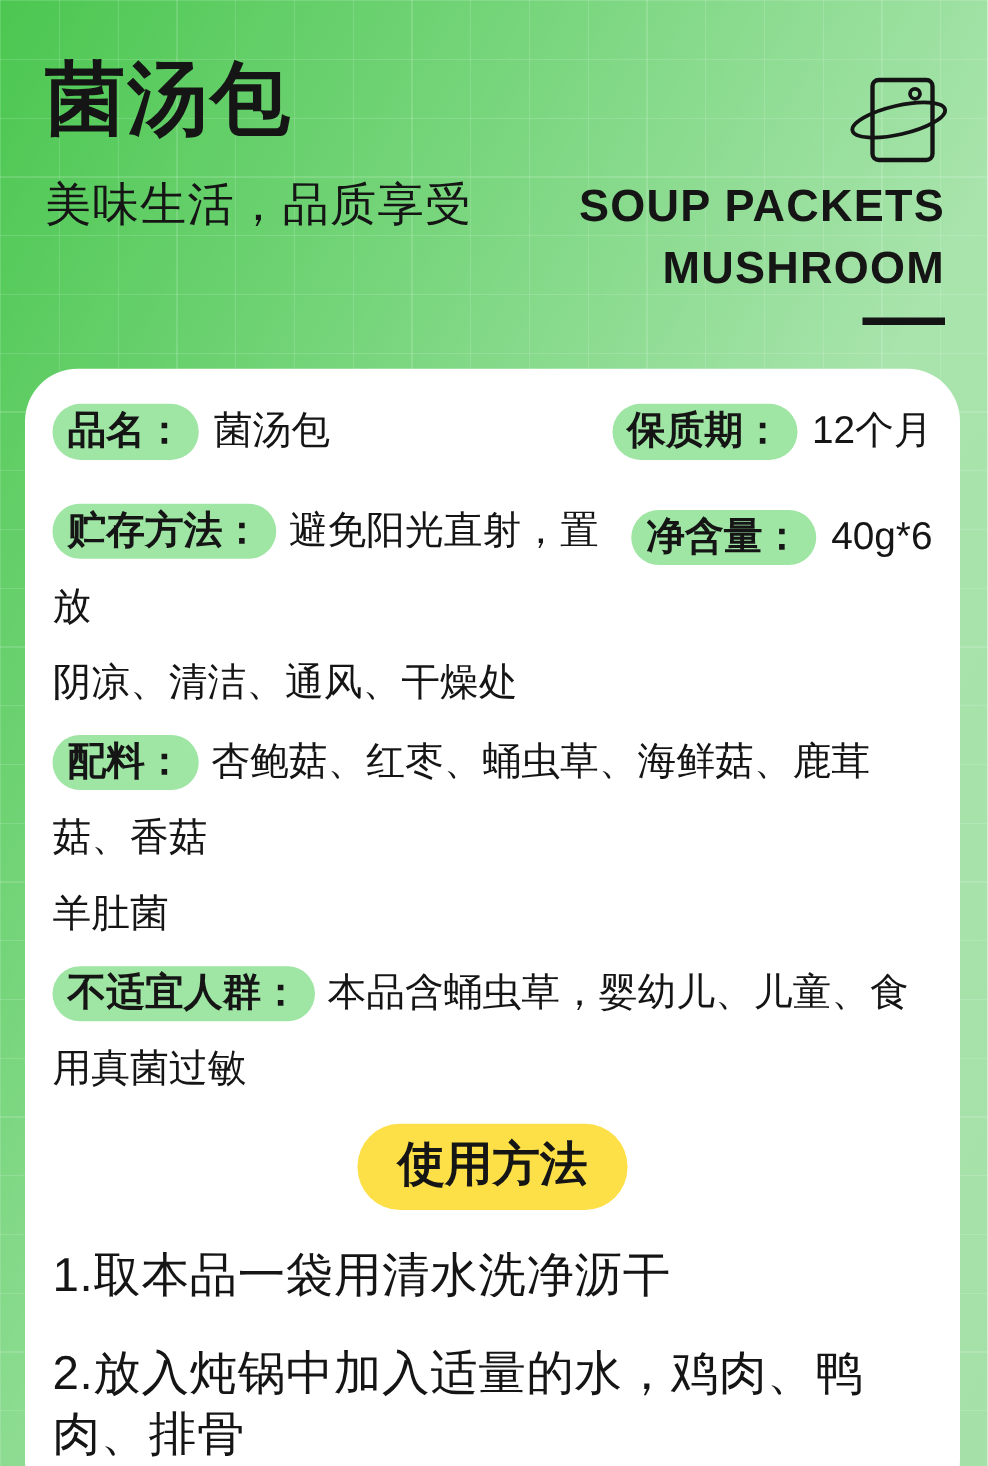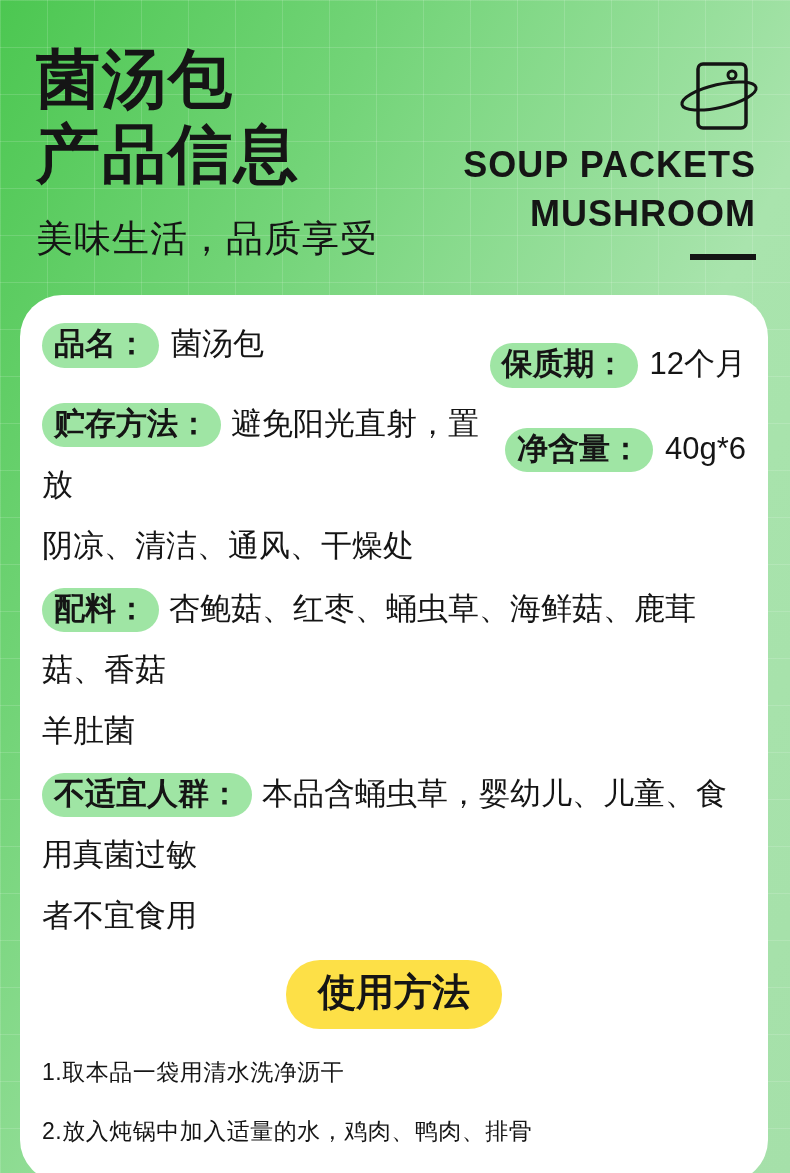--- a/index.html
+++ b/index.html
@@ -64,21 +64,21 @@
     position: relative;
     margin: 0 22px 0 20px;
     min-height: 830px;
     box-sizing: border-box;
     background: #ffffff;
     border-radius: 42px;
     padding: 28px 22px 36px;
   }
   .two-col { display: flex; }
   .col-left { flex: 1 1 auto; min-width: 0; }
-  .col-right { flex: 0 0 255px; margin-top: 20px; }
+  .col-right { flex: 0 0 255px; }
 
   .row { margin: 0 0 25px; font-size: 31px; white-space: nowrap; }
   .pill {
     display: inline-block;
     background: #9fe5a4;
     border-radius: 24px;
     padding: 3px 12px 6px;
     font-weight: 700;
     font-size: 31px;
     line-height: 1.15;
@@ -96,34 +96,33 @@
   .usage-pill {
     display: inline-block;
     background: #fde047;
     border-radius: 34px;
     padding: 7px 32px 11px;
     font-size: 38px;
     font-weight: 700;
   }
 
   .step {
-    font-size: 23px;
+    font-size: 38px;
     margin: 29px 0 0;
     line-height: 1.3;
     letter-spacing: .5px;
   }
 </style>
 </head>
 <body>
 
 <div class="page">
 
   <header class="header">
     <h1 class="title">菌汤包</h1>
-    <h1 class="title">产品信息</h1>
     <p class="subtitle">美味生活，品质享受</p>
 
     <span class="packet-icon">
       <svg width="84" height="86" viewBox="0 0 84 86" fill="none" xmlns="http://www.w3.org/2000/svg">
         <rect x="22" y="10" width="48" height="64" rx="5" stroke="#141414" stroke-width="3.5" fill="none"></rect>
         <circle cx="56" cy="21" r="4" stroke="#141414" stroke-width="3" fill="none"></circle>
         <ellipse cx="43" cy="42" rx="38" ry="11.5" stroke="#141414" stroke-width="3" fill="none" transform="rotate(-13 43 42)"></ellipse>
       </svg>
     </span>
 
@@ -156,21 +155,20 @@
       </div>
     </div>
 
     <p class="para">
       <span class="pill">配料：</span><span>杏鲍菇、红枣、蛹虫草、海鲜菇、鹿茸菇、香菇</span><br>
       <span>羊肚菌</span>
     </p>
 
     <p class="para">
       <span class="pill">不适宜人群：</span><span>本品含蛹虫草，婴幼儿、儿童、食用真菌过敏</span><br>
-      <span>者不宜食用</span>
     </p>
 
     <div class="usage-title-wrap">
       <span class="usage-pill">使用方法</span>
     </div>
 
     <p class="step">1.取本品一袋用清水洗净沥干</p>
     <p class="step">
       <span>2.放入炖锅中加入适量的水，鸡肉、鸭肉、排骨</span>
       

